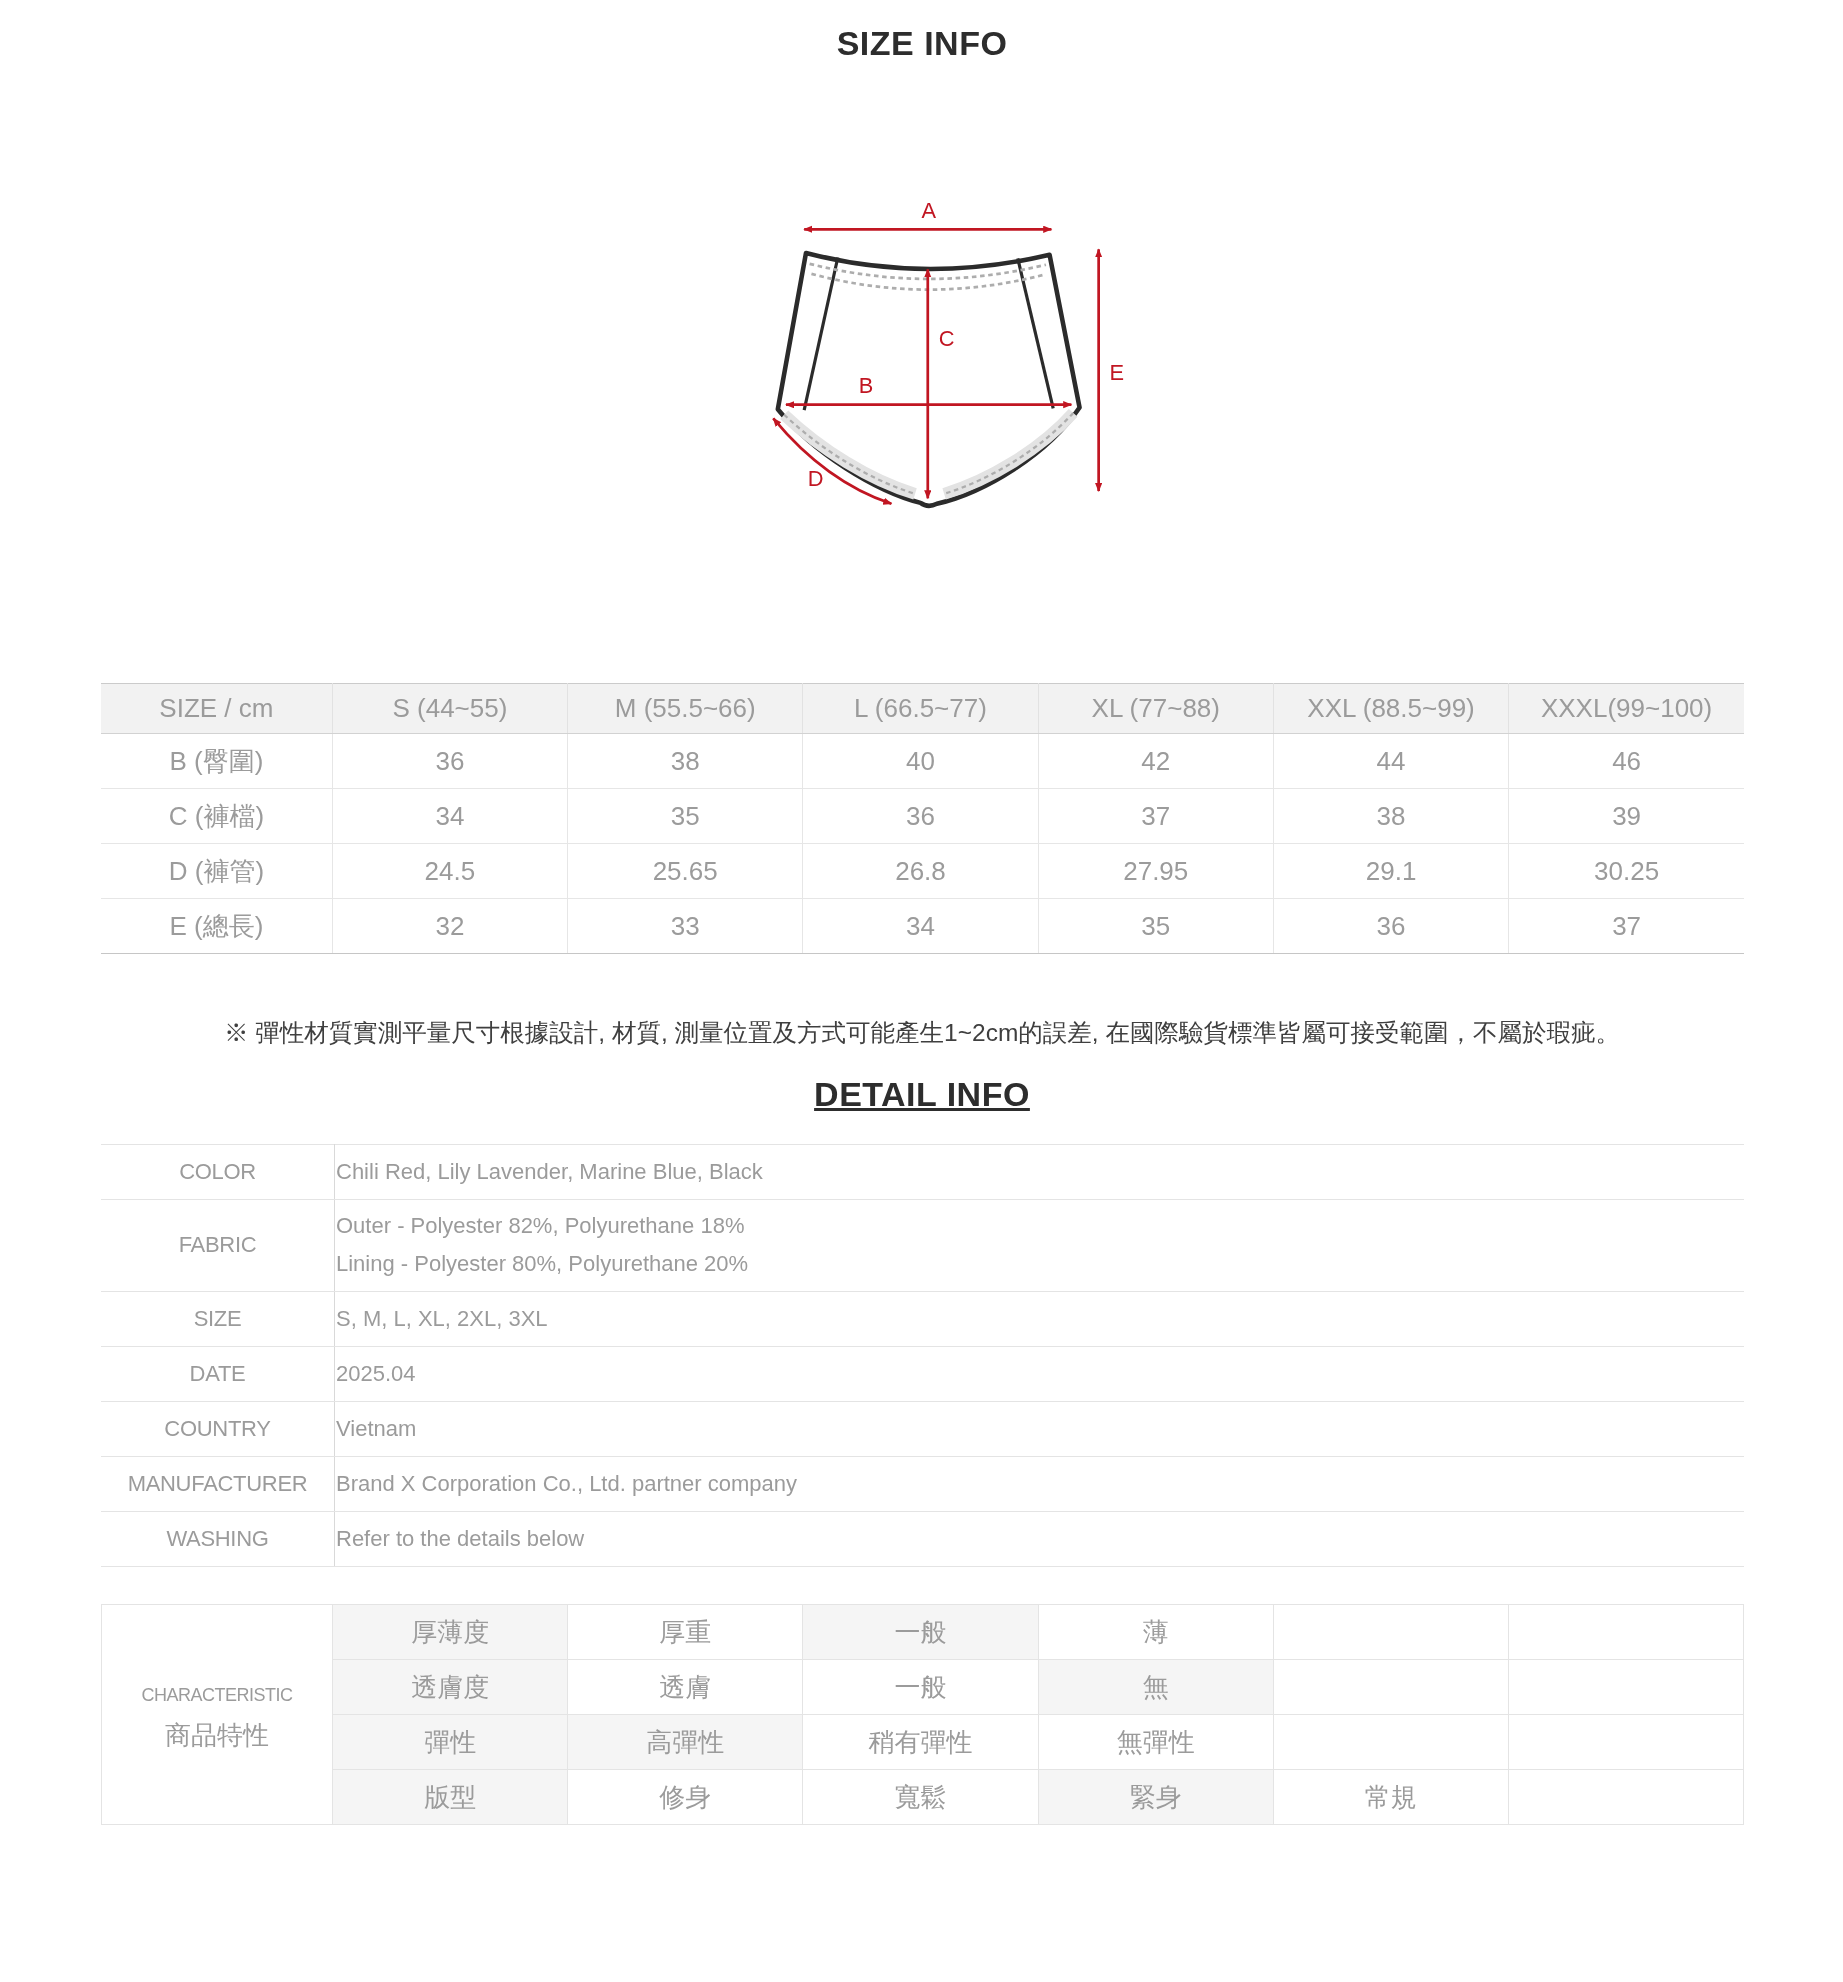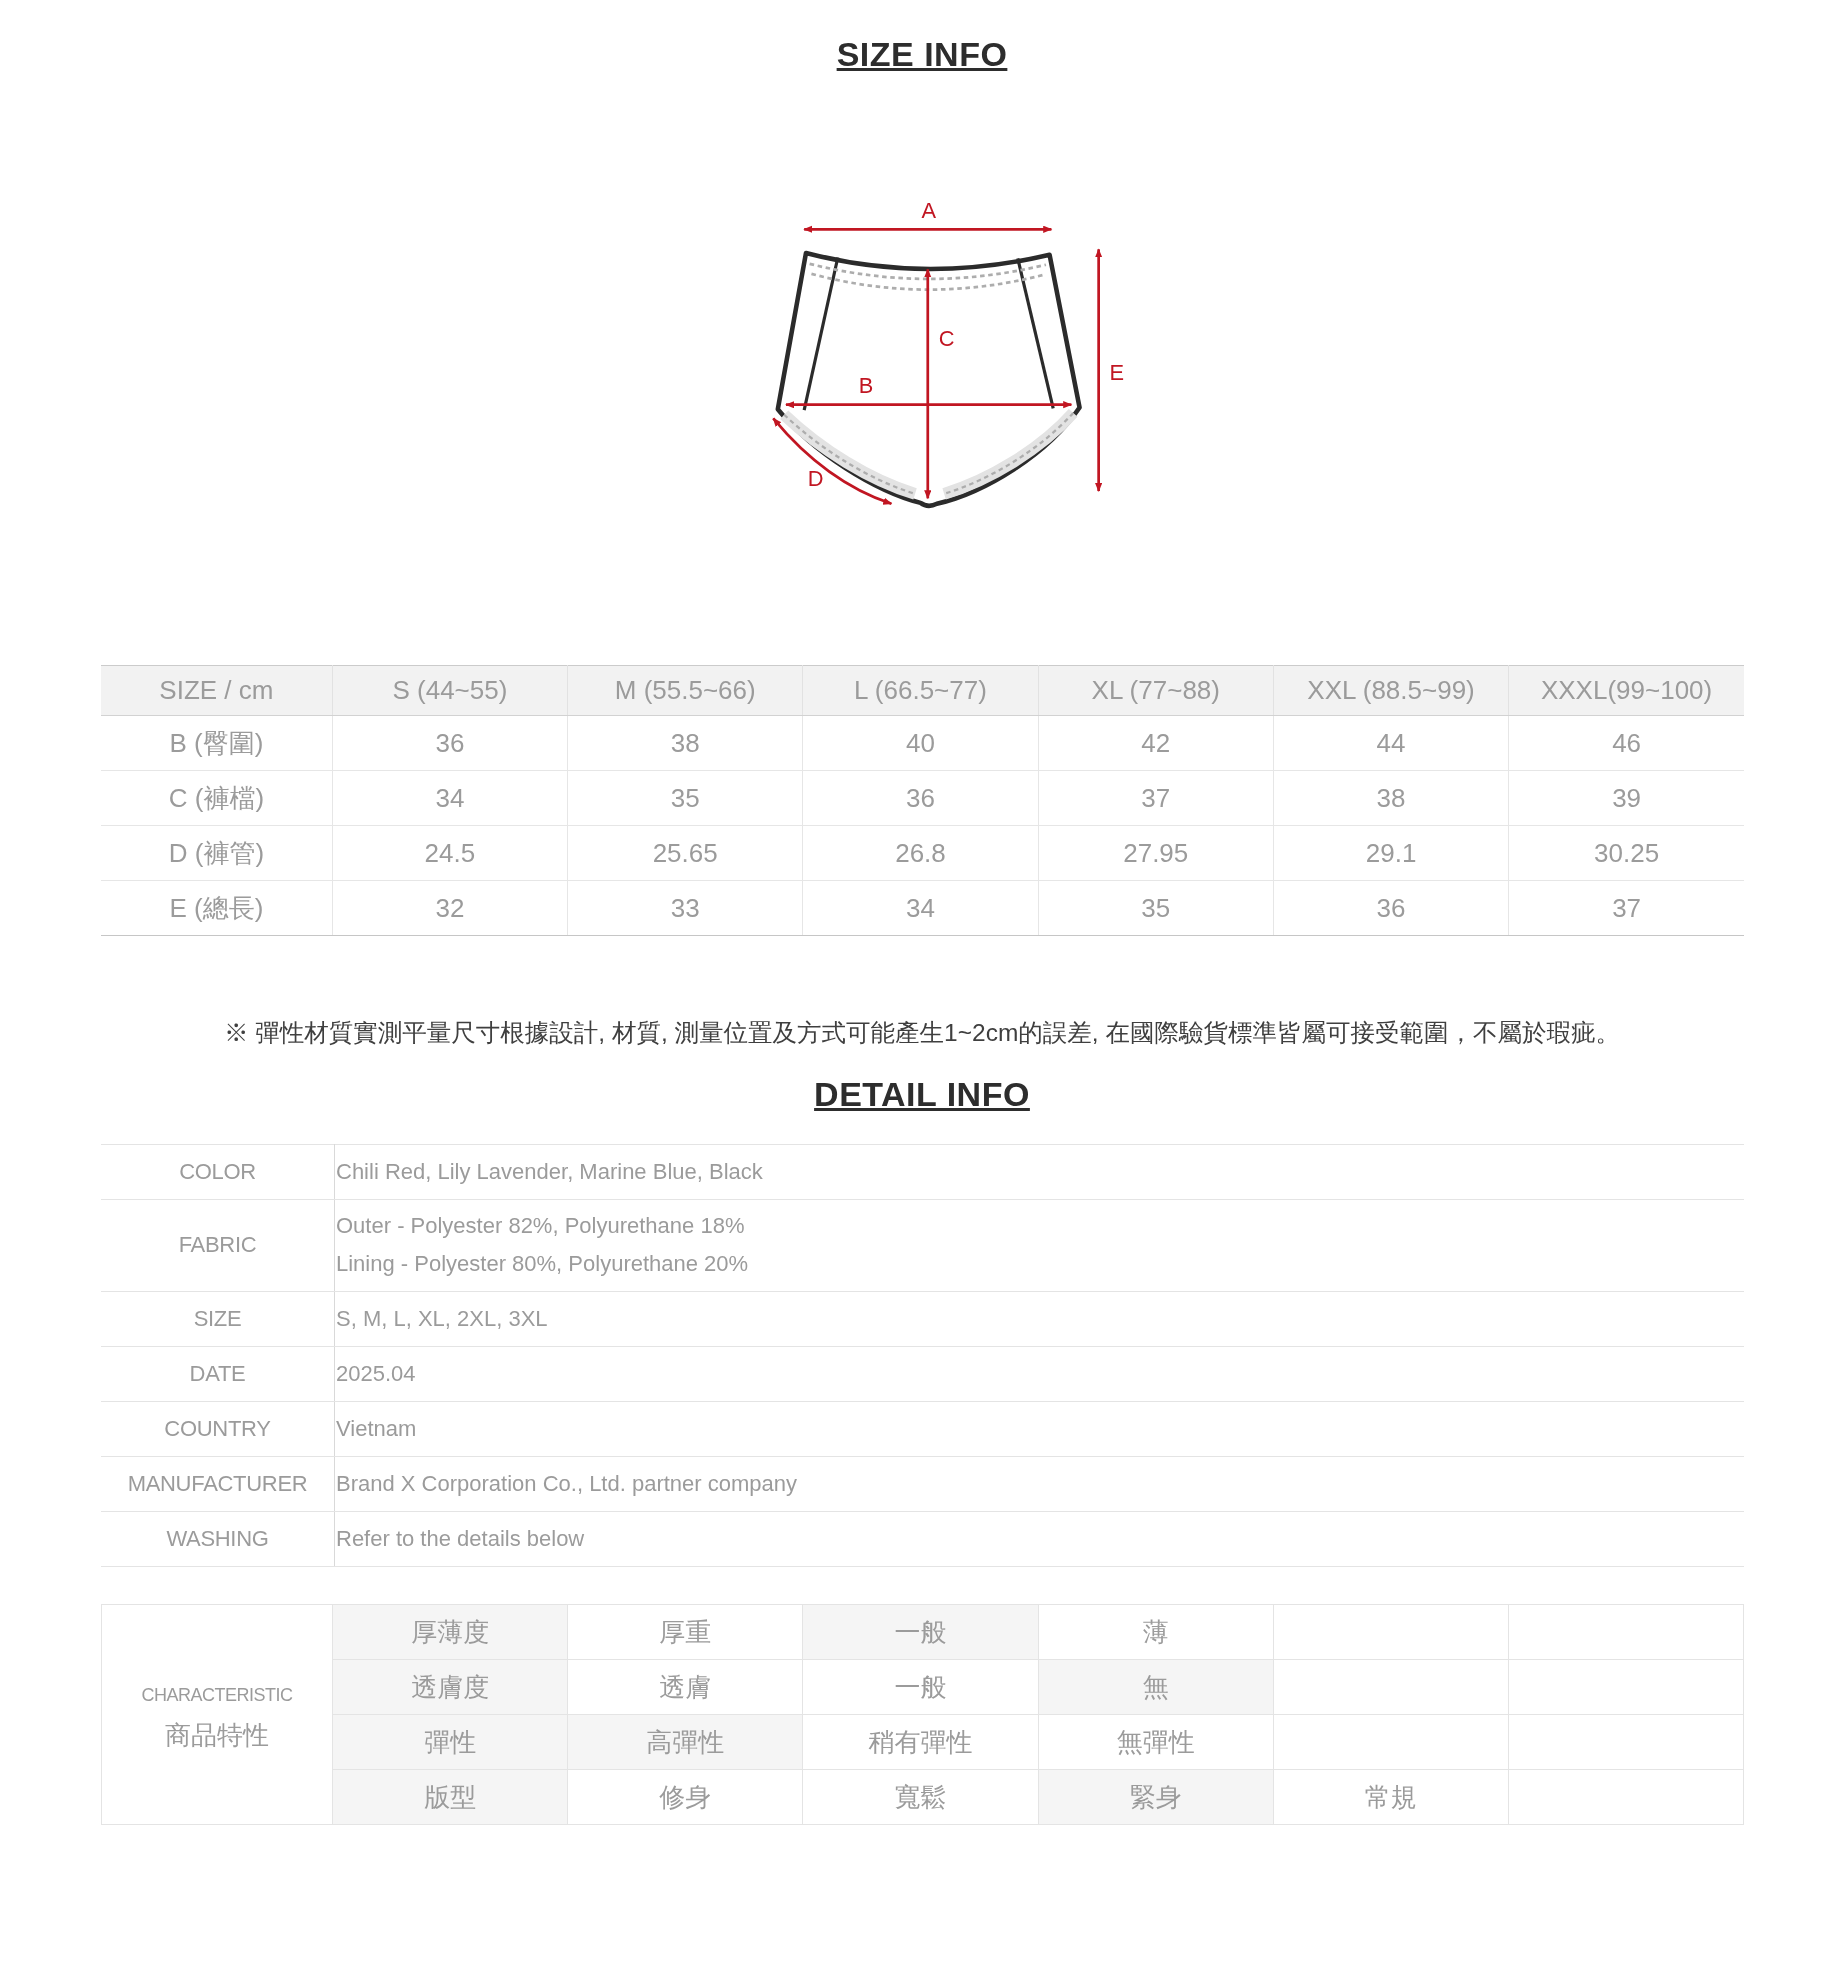--- a/index.html
+++ b/index.html
@@ -4,33 +4,33 @@
 <style>
   html,body { margin:0; padding:0; background:#ffffff; }
   .canvas {
     position:relative; width:1844px; height:1983px; background:#ffffff;
     font-family:"Liberation Sans", sans-serif; overflow:hidden;
   }
   .sec-title {
     position:absolute; left:0; width:100%; text-align:center;
     font-size:34px; font-weight:600; color:#2d2d2d; letter-spacing:0.5px;
   }
-  #size-title   { top:35px;text-decoration:underline; }
+  #size-title   { top:24px; }
   #detail-title { top:1075px;text-decoration:underline; }
 
   .diagram-wrap { position:absolute; left:746px; top:180px; width:409px; height:364px; }
 
   
   table.grid {
     border-collapse:collapse; table-layout:fixed; width:1643px;
     color:#9b9b9b; font-size:26px; font-weight:400;
   }
   table.grid td, table.grid th { overflow:hidden; white-space:nowrap; }
 
-  .size-table { position:absolute; left:101px; top:665px; }
+  .size-table { position:absolute; left:101px; top:683px; }
   .size-table th {
     height:47px; background:#f2f2f2; font-weight:400; text-align:center;
     border-top:1.8px solid #cbcbcb; border-bottom:1.8px solid #d2d2d2;
     border-left:0.9px solid #e2e2e2; border-right:0.9px solid #e2e2e2;
   }
   .size-table td {
     height:52px; text-align:center;
     border-bottom:0.9px solid #e6e6e6;
     border-left:0.9px solid #e6e6e6; border-right:0.9px solid #e6e6e6;
   }

